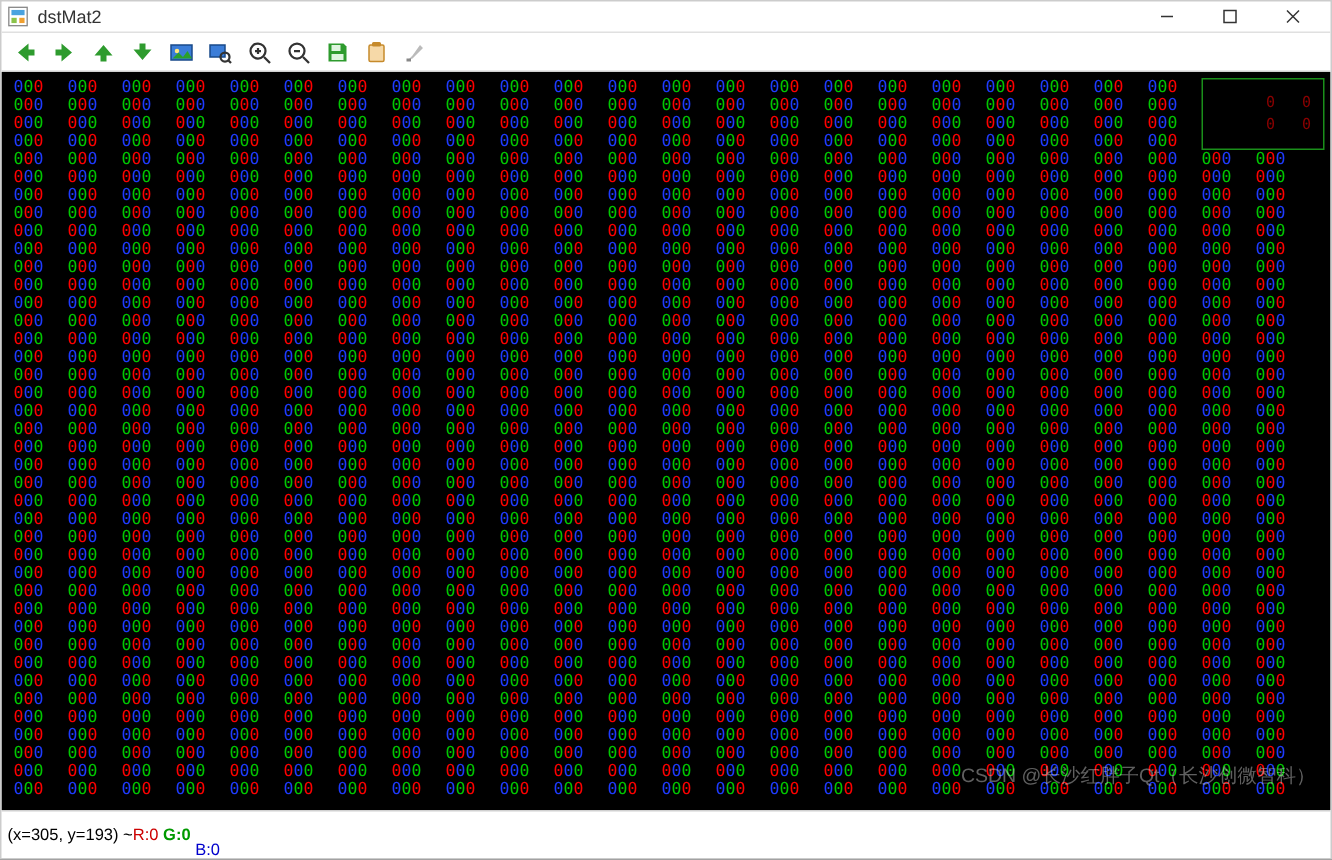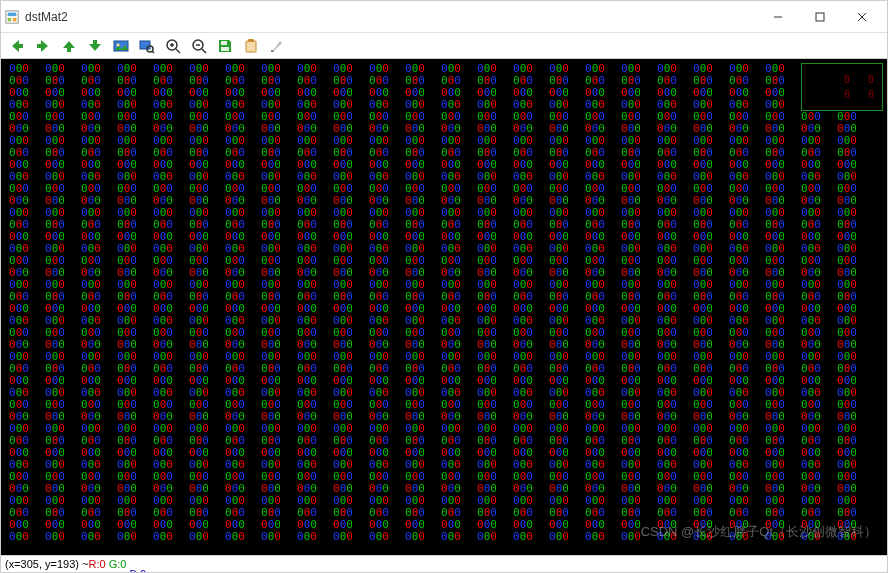--- a/index.html
+++ b/index.html
@@ -9,21 +9,21 @@
     font-size: 12px;
     background: #f0f0f0;
     width: 888px;
     height: 573px;
     overflow: hidden;
     display: flex;
     flex-direction: column;
     border: 1px solid #ccc;
   }
   .titlebar {
-    height: 32px;
+    height: 21px;
     background: #fff;
     display: flex;
     align-items: center;
     padding: 0 4px;
     border-bottom: 1px solid #e0e0e0;
   }
   .titlebar .app-icon {
     width: 14px; height: 14px;
     margin-right: 6px;
     display: inline-flex;
@@ -86,32 +86,32 @@
     background: #000;
     display: flex;
     flex-direction: column;
     justify-content: center;
     gap: 4px;
     padding: 6px 8px;
   }
   .thumb-row { display:flex; justify-content:flex-end; gap: 18px; }
   .thumb-row span { font-family: Consolas, monospace; font-size: 10px; color:#8b0000;}
   .status {
-    height: 17px;
+    height: 32px;
     background: #fff;
     border-top: 1px solid #d0d0d0;
     display: flex;
     align-items: center;
     padding: 0 4px;
     font-size: 11px;
     position: relative;
   }
   .status .coords { color: #000; }
   .status .rv { color: #c00; }
-  .status .gv { color: #090; }
+  .status .gv { color: #090; font-weight: bold; }
   .status .bv { color: #00c; margin-top: 20px; }
   .watermark {
     position: absolute;
     right: 10px;
     bottom: 14px;
     color: rgba(210,210,210,0.45);
     font-size: 13px;
     pointer-events: none;
   }
 </style>

